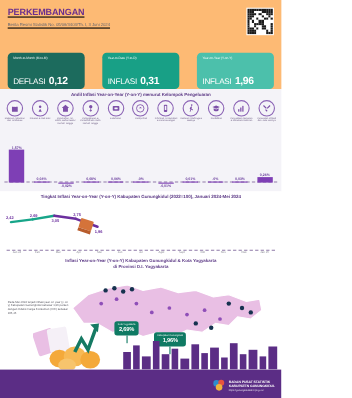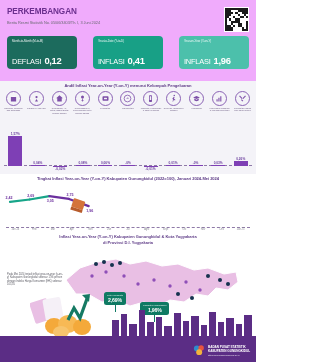--- a/index.html
+++ b/index.html
@@ -9,35 +9,36 @@
     background:#ffffff;
     overflow:hidden;
     position:relative;
   }
   .page { position:relative; width:256px; height:362px; background:#fff; }
 
   
   .header {
     position:relative;
     height:81px;
-    background:#f0abfc;
+    background:#fdba74;
     padding:7px 6px 0 7px;
+    text-decoration:underline;
   }
   .hdr-title { color:#6b2f8e; font-weight:bold; font-size:8.2px; line-height:9.4px; letter-spacing:-0.1px; }
   .hdr-sub { color:#6a6a72; font-size:3.9px; margin-top:3.2px; letter-spacing:-0.05px; }
 
   .qr {
     position:absolute; top:7px; right:7px;
     width:25px; height:25px; background:#fff; padding:1px;
   }
   .qr-grid { width:100%; height:100%; display:grid; grid-template-columns:repeat(11,1fr); grid-template-rows:repeat(11,1fr); }
   .qr-grid i { background:#fff; }
   .qr-grid i.on { background:#1b1b1b; }
 
-  .badges { position:absolute; left:7px; right:7px; bottom:12px; display:flex; gap:16px; }
+  .badges { position:absolute; left:7px; right:7px; bottom:0; display:flex; gap:16px; }
   .badge { flex:1; border-radius:4px; padding:2.5px 5px 3px 5px; color:#fff; position:relative; }
   .badge.b1 { background:#1c6b5d; }
   .badge.b2 { background:#18a086; }
   .badge.b3 { background:#4cc0ab; }
   .badge-cap { font-size:2.9px; opacity:.9; letter-spacing:-0.05px; }
   .badge-row { display:flex; align-items:baseline; gap:3px; margin-top:0.5px; }
   .badge-lab { font-size:7.4px; font-weight:300; letter-spacing:-0.2px; }
   .badge-val { font-size:9.4px; font-weight:bold; letter-spacing:-0.3px;margin-top:12px; }
 
   
@@ -232,21 +233,21 @@
         <div class="badge-cap">Month-to-Month (M-to-M)</div>
         <div class="badge-row">
           <span class="badge-lab">DEFLASI</span>
           <span class="badge-val">0,12</span>
         </div>
       </div>
       <div class="badge b2">
         <div class="badge-cap">Year-to-Date (Y-to-D)</div>
         <div class="badge-row">
           <span class="badge-lab">INFLASI</span>
-          <span class="badge-val">0,41</span>
+          <span class="badge-val">0,31</span>
         </div>
       </div>
       <div class="badge b3">
         <div class="badge-cap">Year-on-Year (Y-on-Y)</div>
         <div class="badge-row">
           <span class="badge-lab">INFLASI</span>
           <span class="badge-val">1,96</span>
         </div>
       </div>
     </div>

